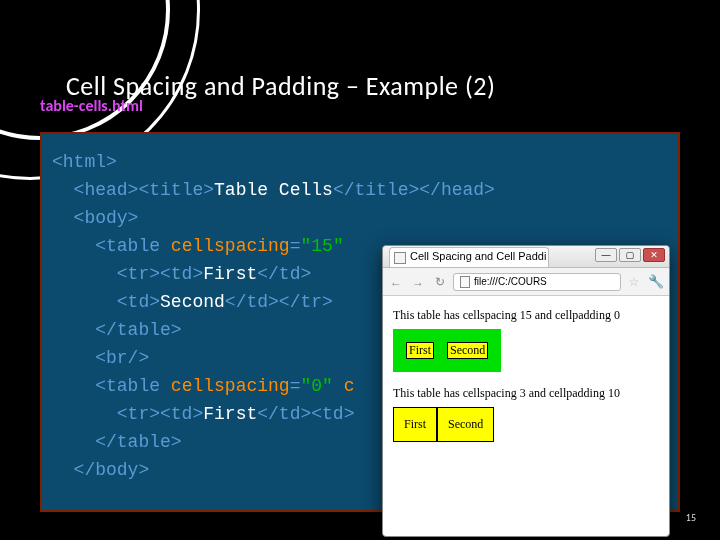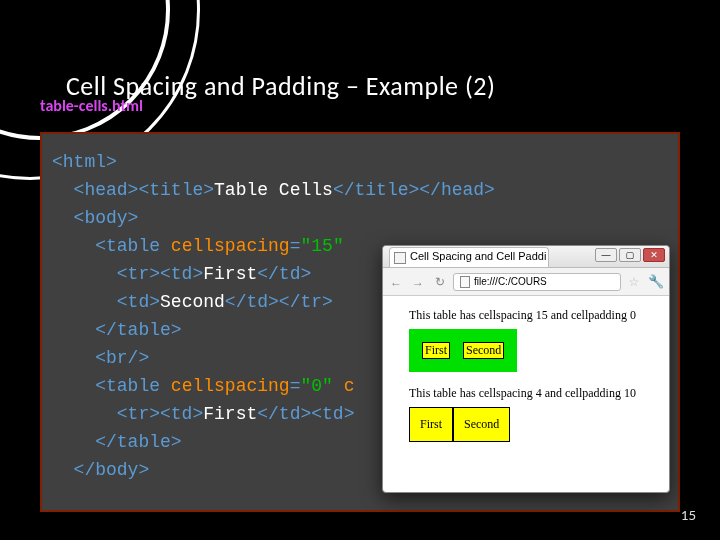--- a/index.html
+++ b/index.html
@@ -42,44 +42,44 @@
     font-size: 16px;
     font-weight: 600;
     color: #d946ef;
   }
   .code-box {
     position: absolute;
     top: 132px; left: 40px;
     width: 640px;
     height: 380px;
     border: 2px solid #802000;
-    background: #404040;
+    background: #0c4a6e;
     padding: 14px 10px;
     font-family: Consolas, "Courier New", monospace;
     font-size: 18px;
     line-height: 28px;
     white-space: pre;
     overflow: hidden;
   }
   .tag { color: #5b9bd5; }
   .attr { color: #ff8c00; }
   .str { color: #00c000; }
   .txt { color: #ffffff; }
   .pagenum {
     position: absolute;
     bottom: 16px; right: 24px;
-    font-size: 15px;
+    font-size: 10px;
     color: #ddd;
   }
   
   .browser {
     position: absolute;
     top: 245px; left: 382px;
     width: 288px;
-    height: 248px;
+    height: 292px;
     background: #fff;
     border: 1px solid #888;
     border-radius: 4px;
     box-shadow: 0 6px 20px rgba(0,0,0,0.6);
     font-family: "Segoe UI", Arial, sans-serif;
     color: #000;
     font-size: 11px;
   }
   .br-titlebar {
     height: 22px;
@@ -160,21 +160,21 @@
     white-space: nowrap;
   }
   .addr .doc-icon {
     width: 10px; height: 12px;
     border: 1px solid #888;
     background: #f8f8f8;
   }
   .star { color: #bbb; font-size: 12px; }
   .wrench { color: #777; font-size: 13px; }
   .br-body {
-    padding: 8px 26px;
+    padding: 8px 10px;
     font-size: 12px;
     font-family: "Times New Roman", serif;
   }
   .captxt { margin: 4px 0 6px; }
   .demo-table {
     background: #00e000;
     display: inline-block;
     border-collapse: separate;
   }
   .demo-table.sp15 { border-spacing: 13px; }
@@ -236,21 +236,21 @@
   </div>
   <div class="br-body">
     <div class="captxt">This table has cellspacing 15 and cellpadding 0</div>
     <table class="demo-table sp15">
       <tbody>
           <tr>
         <td class="demo-cell">First</td>
         <td class="demo-cell">Second</td>
       </tr>
     </tbody></table>
-    <div class="captxt" style="margin-top:10px">This table has cellspacing 4 and cellpadding 10</div>
+    <div class="captxt" style="margin-top:10px">This table has cellspacing 3 and cellpadding 10</div>
     <table class="demo-table sp0">
       <tbody>
           <tr>
         <td class="demo-cell">First</td>
         <td class="demo-cell">Second</td>
       </tr>
     </tbody></table>
   </div>
 </div>
 

